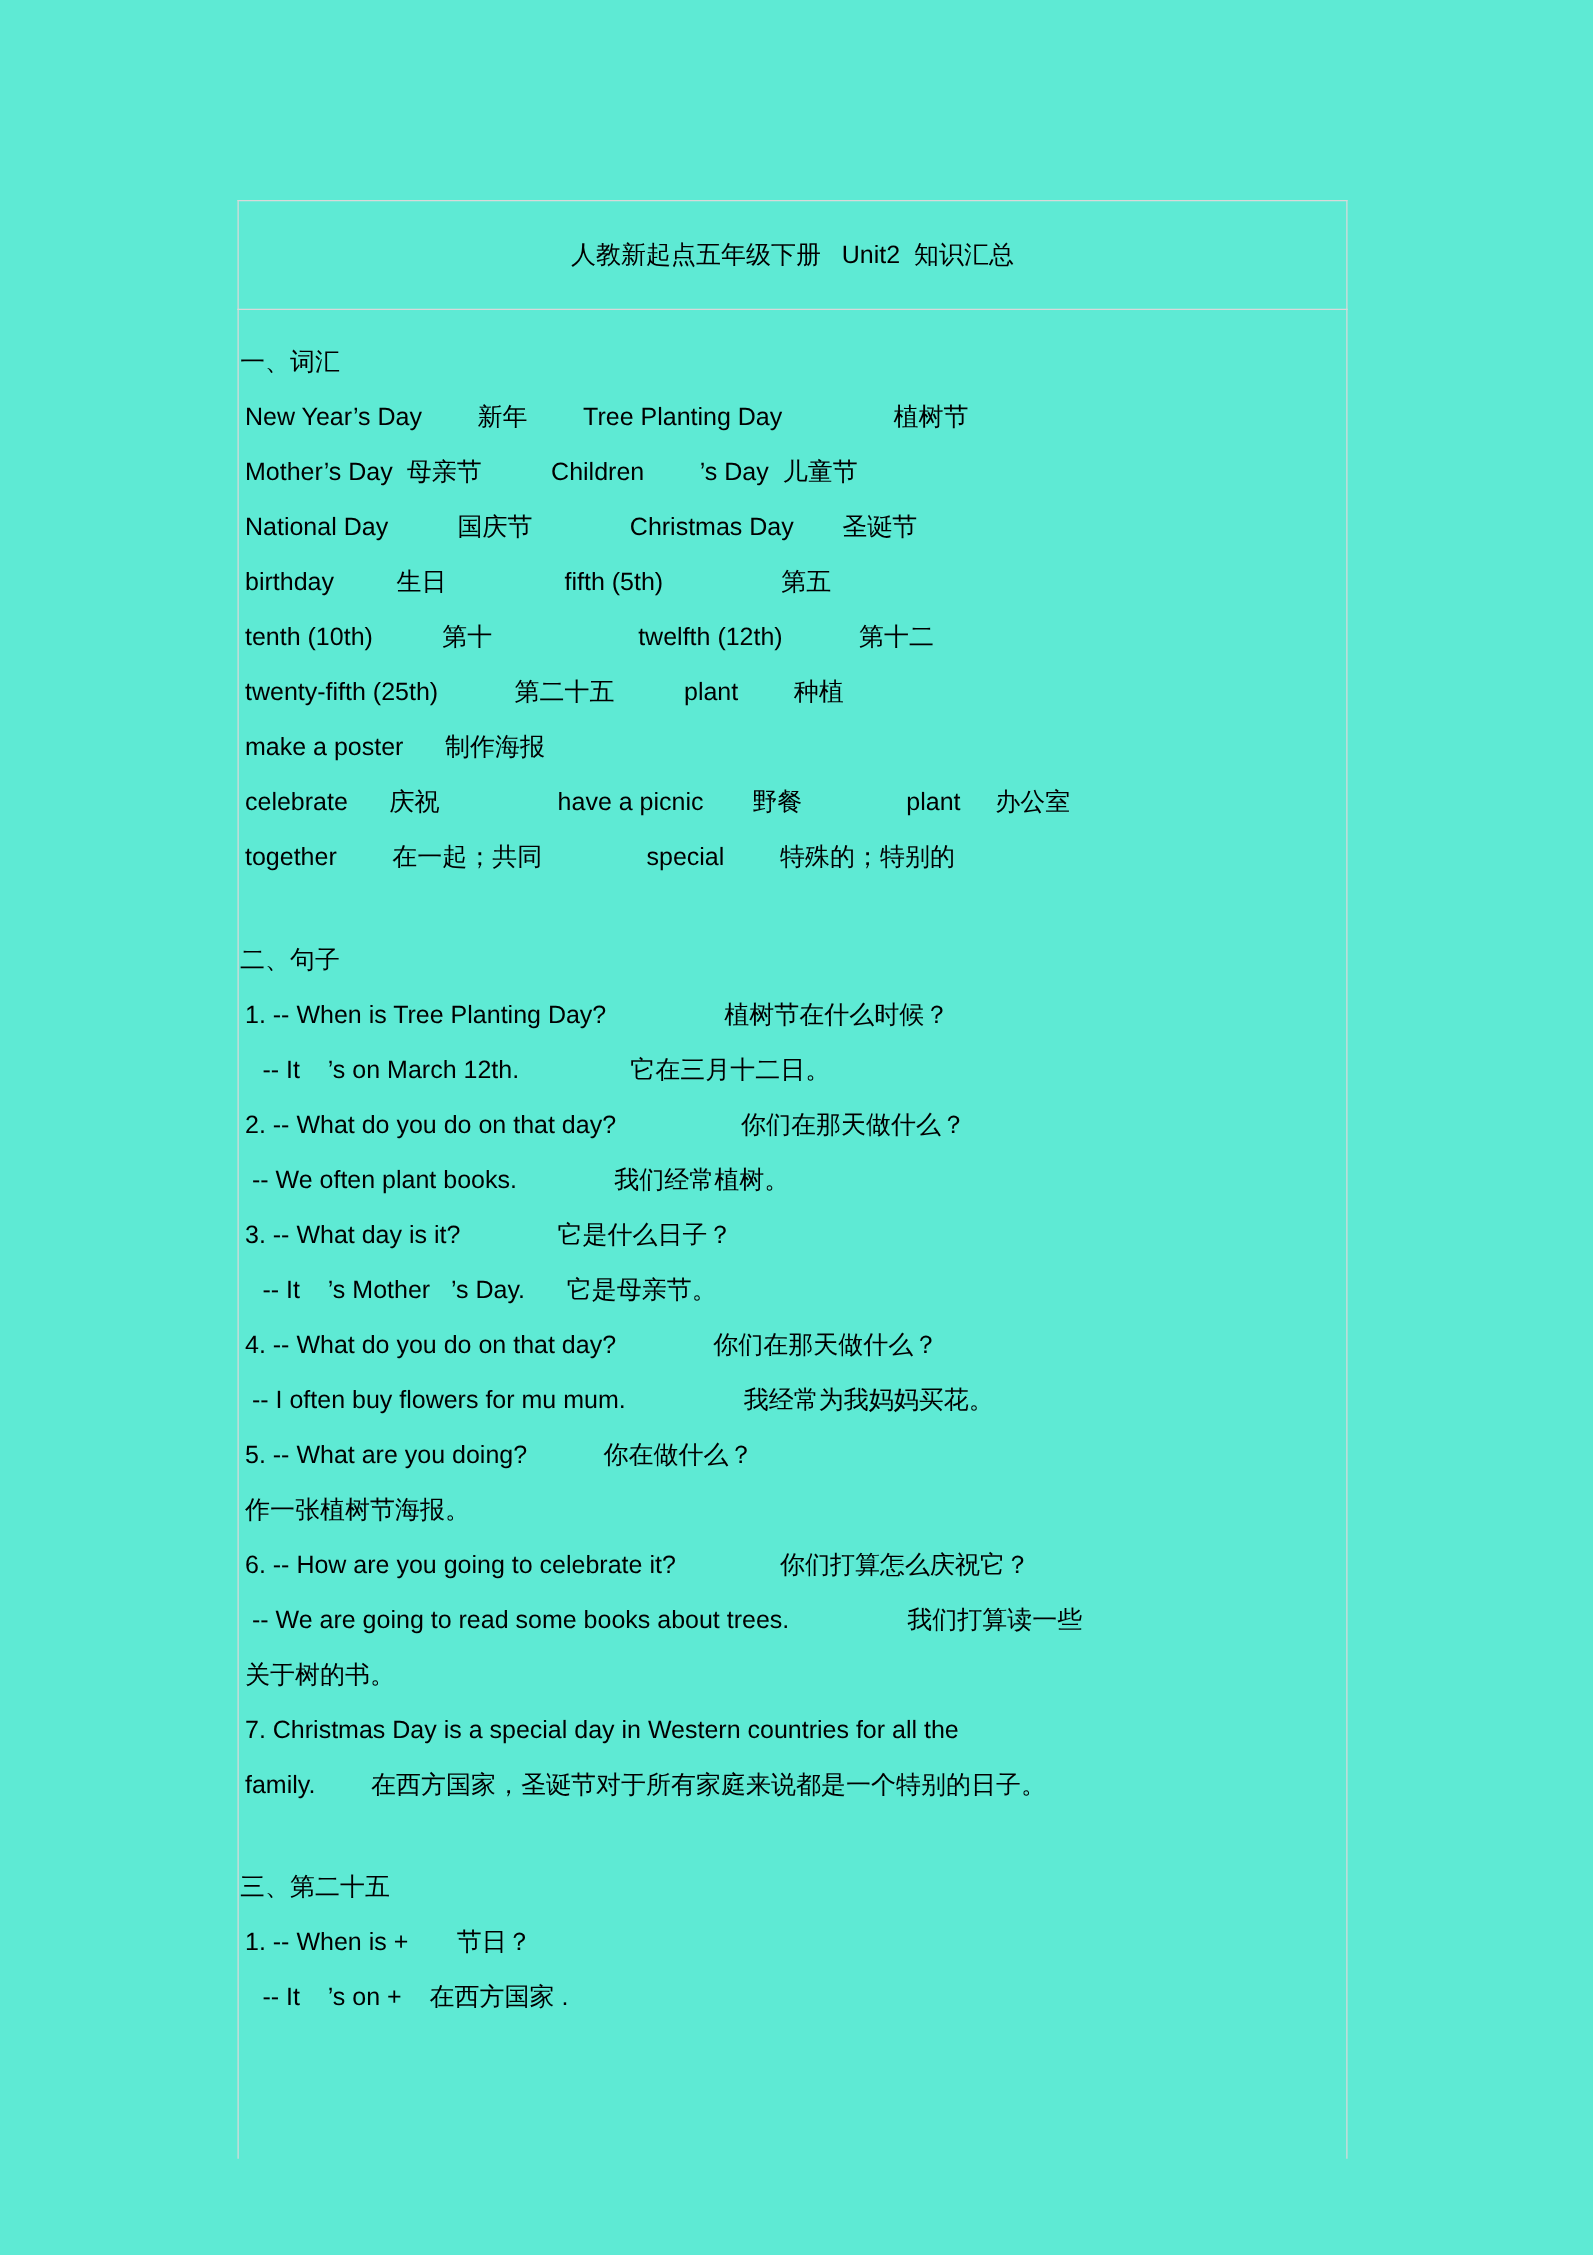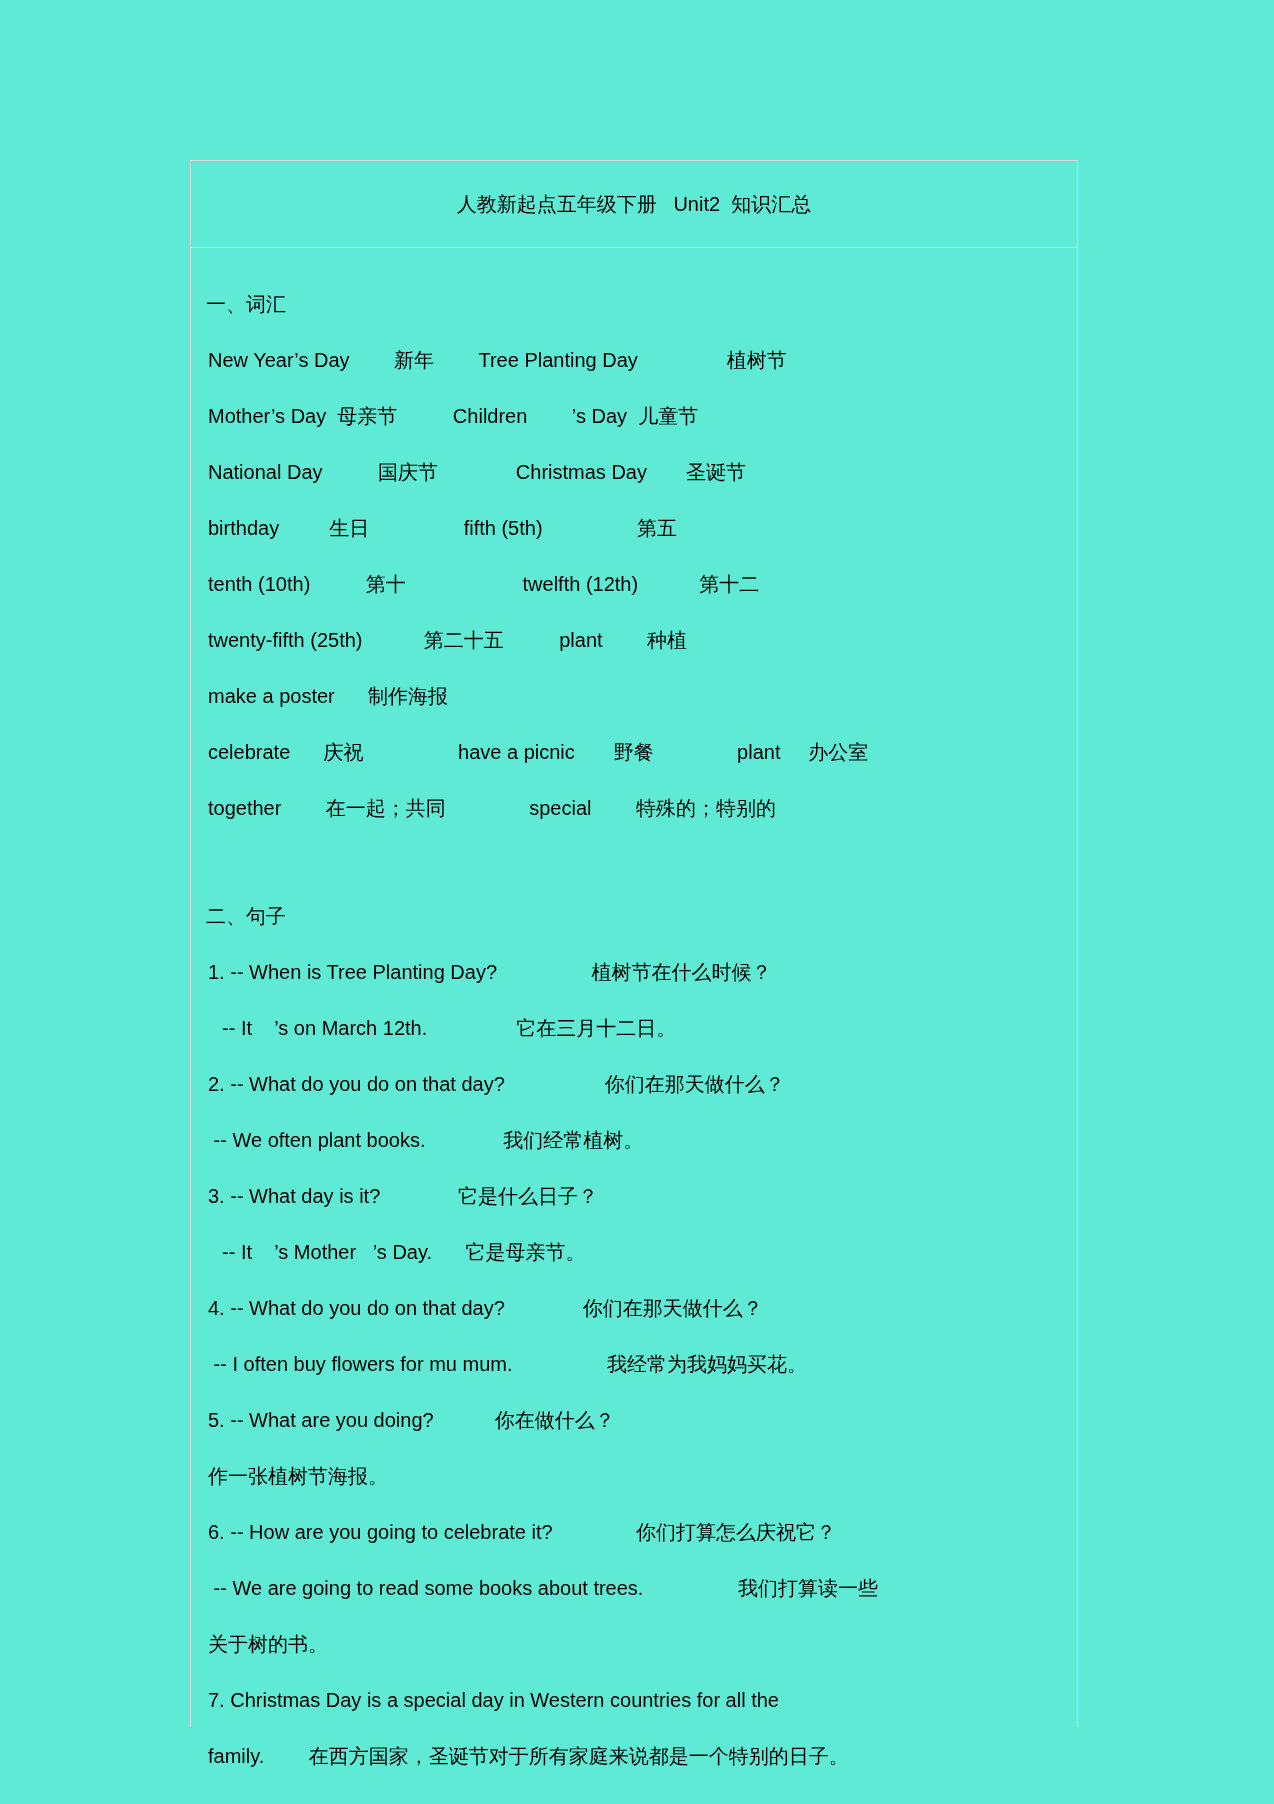--- a/index.html
+++ b/index.html
@@ -58,27 +58,27 @@
     line-height: 88px;
     height: 88px;
     white-space: pre;
   }
   .section {
     padding-left: 2px;
   }
   .sec-head {
     font-size: 20px;
     line-height: 40px;
-    margin: 14px;
+    margin: 0;
     white-space: pre;
   }
   .line {
     font-size: 20px;
     line-height: 40px;
-    margin: 16px;
+    margin: 4px;
     white-space: pre-wrap;
   }
   .line.indent {
     padding-left: 14px;
   }
   .spacer {
     height: 38px;
   }
   .body-block {
     padding-top: 22px;

